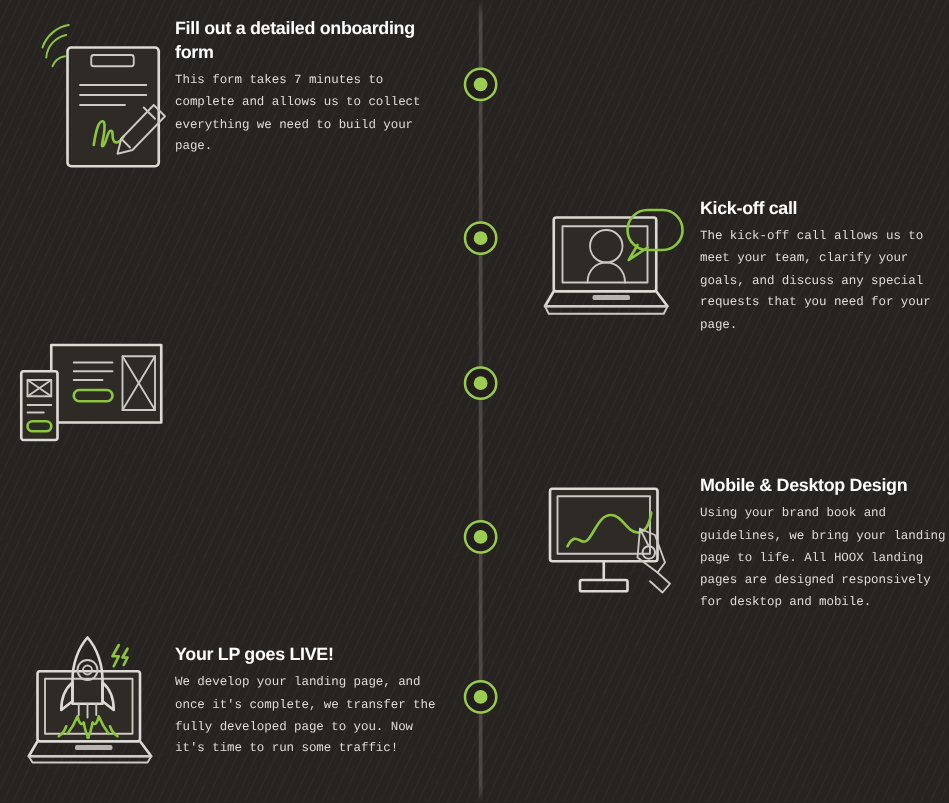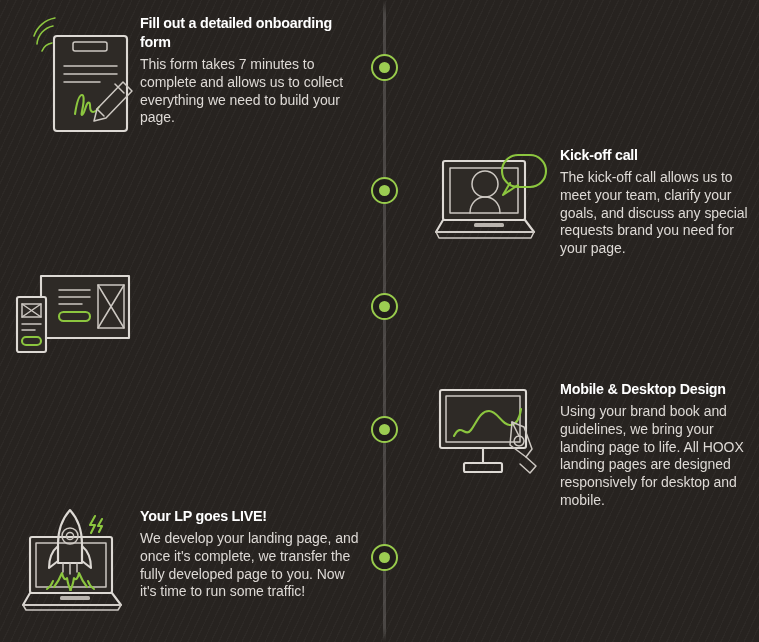--- a/index.html
+++ b/index.html
@@ -69,21 +69,21 @@
     width: 11px;
     height: 11px;
     border-radius: 50%;
     background: #9ccd52;
   }
 
   
   .step {
     position: absolute;
     display: flex;
-    align-items: flex-start;
+    align-items: center;
   }
   .step.left  { left: 14px;  width: 345px; }
   .step.right { left: 430px; width: 329px; }
 
   .step-icon {
     flex: 0 0 auto;
     width: 118px;
     height: 112px;
     position: relative;
   }
@@ -98,24 +98,25 @@
     color: #ffffff;
     font-size: 14.3px;
     font-weight: 700;
     line-height: 19px;
     letter-spacing: -0.25px;
     margin-bottom: 4px;
   }
 
   .step-body {
     color: #dedad6;
-    font-size: 14px;
+    font-size: 10px;
     font-weight: 400;
     line-height: 17.8px;
     letter-spacing: -0.05px;
+    font-family: Liberation Mono, monospace;
   }
 
   
   .ln        { fill: none; stroke: #ddd9d4; stroke-width: 2.1; stroke-linecap: round; stroke-linejoin: round; }
   .ln-thin   { fill: none; stroke: #cdc8c2; stroke-width: 1.5; stroke-linecap: round; stroke-linejoin: round; }
   .ln-green  { fill: none; stroke: #8cc63f; stroke-width: 2.1; stroke-linecap: round; stroke-linejoin: round; }
   .ln-green-t{ fill: none; stroke: #8cc63f; stroke-width: 1.6; stroke-linecap: round; stroke-linejoin: round; }
   .fill-dk   { fill: #2e2a26; stroke: none; }
   .fill-gray { fill: #b9b4ae; stroke: none; }
 </style>
@@ -167,42 +168,42 @@
         <line class="ln-thin" x1="101" y1="72" x2="110" y2="81"></line>
         <line class="ln-thin" x1="83" y1="97" x2="90" y2="104"></line>
       </svg>
     </div>
     <div class="step-text">
       <div class="step-title">Fill out a detailed onboarding form</div>
       <div class="step-body">This form takes 7 minutes to complete and allows us to collect everything we need to build your page.</div>
     </div>
   </div>
 
-  <div class="step right" style="top:144px">
+  <div class="step right" style="top:156px">
     <div class="step-icon">
       <svg viewBox="0 0 118 112" aria-hidden="true">
 
         <rect class="fill-dk" x="13" y="17" width="82" height="59" rx="2"></rect>
         <rect class="ln" x="13" y="17" width="82" height="59" rx="2"></rect>
         <rect class="ln-thin" x="20" y="24" width="68" height="45"></rect>
 
         <circle class="ln-thin" cx="55" cy="40" r="13"></circle>
         <path class="ln-thin" d="M40 69 c0-10 7-16 15-16 c8 0 15 6 15 16"></path>
 
         <path class="ln" d="M6 88 L13 76 L95 76 L104 88 Z"></path>
         <path class="ln-thin" d="M6 88 L104 88 L101 94 L9 94 Z"></path>
         <rect class="fill-gray" x="44" y="79" width="30" height="4" rx="1.5"></rect>
 
         <path class="ln-green" d="M88 11 h12 a16 16 0 0 1 0 32 h-12 a16 16 0 0 1 0 -32 z"></path>
         <path class="ln-green" d="M88 41 L73 51 L80 39"></path>
       </svg>
     </div>
     <div class="step-text">
       <div class="step-title">Kick-off call</div>
-      <div class="step-body">The kick-off call allows us to meet your team, clarify your goals, and discuss any special requests brand you need for your page.</div>
+      <div class="step-body">The kick-off call allows us to meet your team, clarify your goals, and discuss any special requests that you need for your page.</div>
     </div>
   </div>
 
   <div class="step left" style="top:258px">
     <div class="step-icon">
       <svg viewBox="0 0 118 112" aria-hidden="true">
 
         <rect class="fill-dk" x="27" y="18" width="88" height="62"></rect>
         <rect class="ln" x="27" y="18" width="88" height="62"></rect>
 

